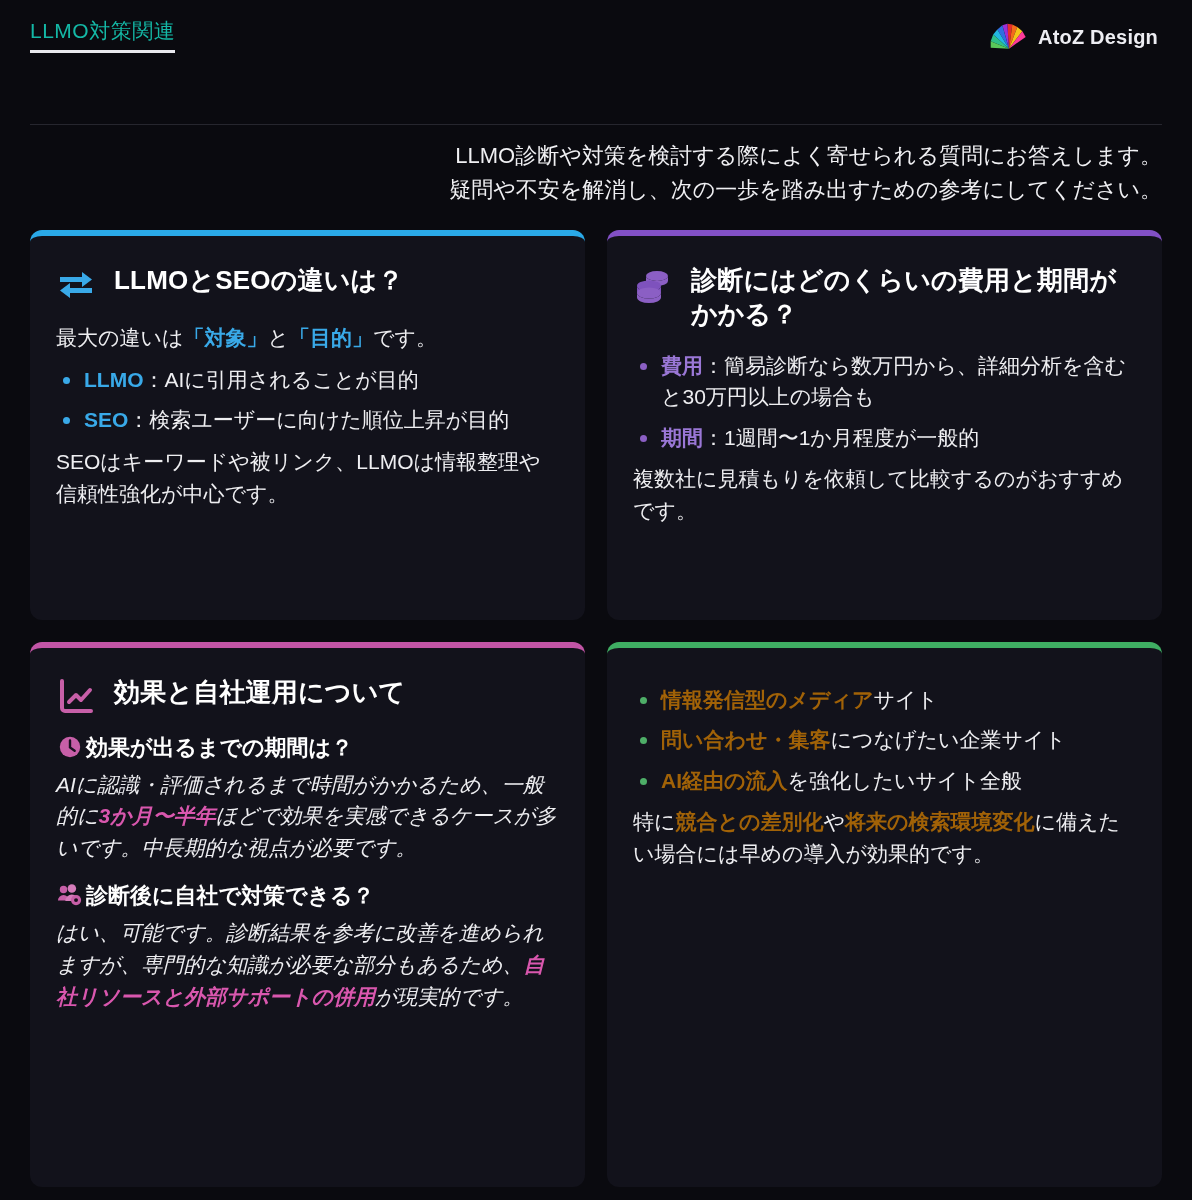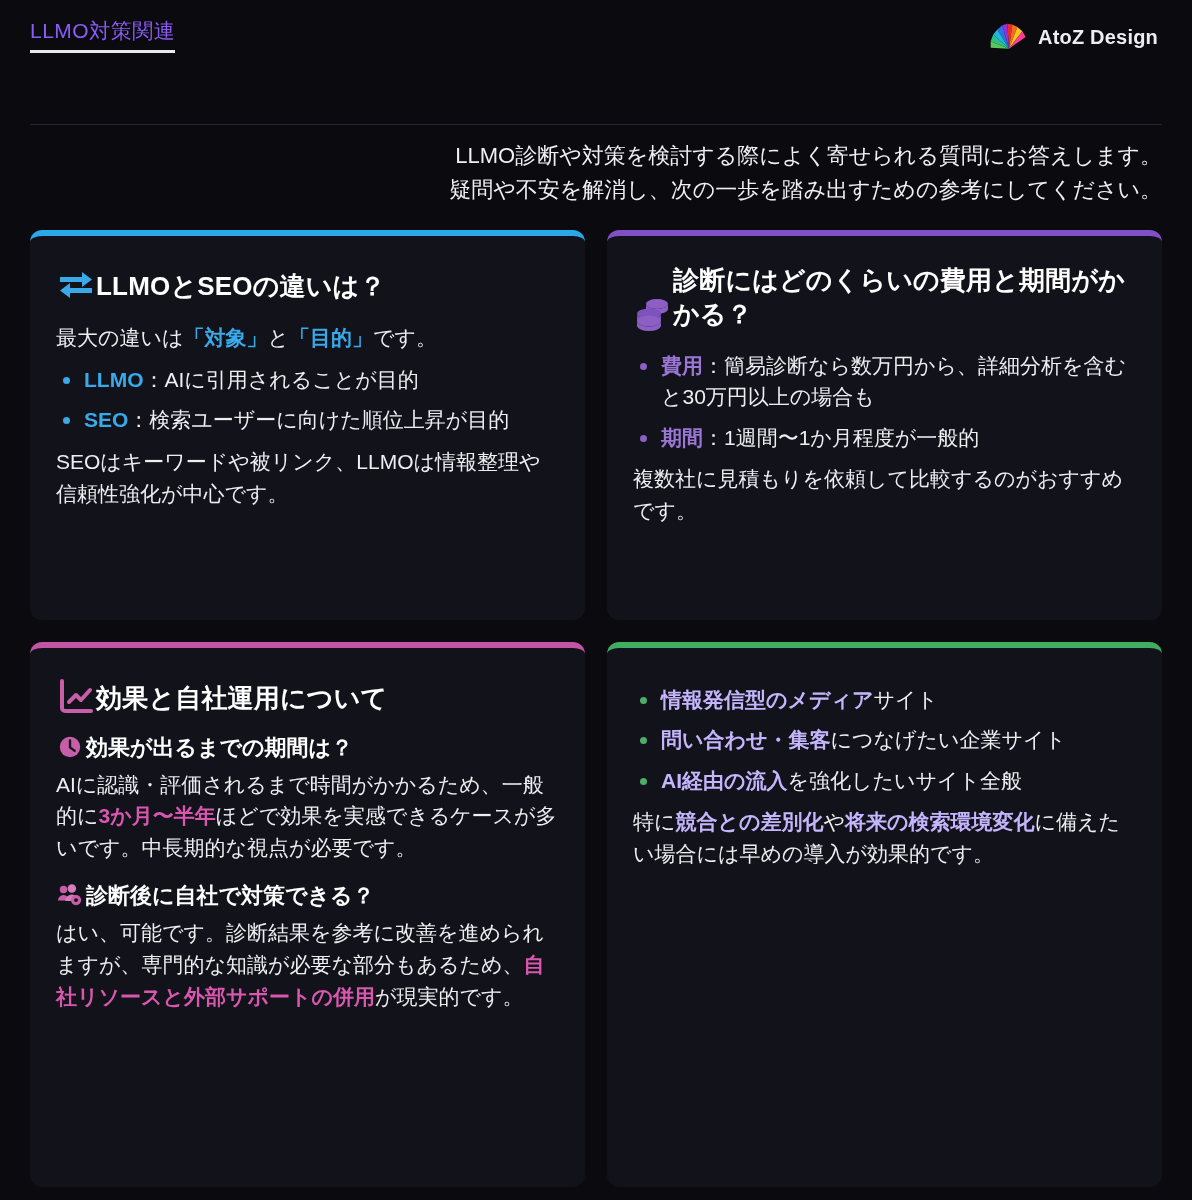--- a/index.html
+++ b/index.html
@@ -30,21 +30,21 @@
 
   .kicker-row {
     display: flex;
     align-items: flex-start;
     justify-content: space-between;
   }
 
   .kicker {
     font-size: 21px;
     font-weight: 400;
-    color: #8b5cf6;
+    color: #14b8a6;
     letter-spacing: 0.5px;
     padding: 0 0 7px 0;
     border-bottom: 3px solid #e9e9ee;
     display: inline-block;
     line-height: 1.2;
   }
 
   .brand {
     display: flex;
     align-items: center;
@@ -114,42 +114,43 @@
     border-top-style: solid;
     padding: 26px 26px 22px 26px;
     position: relative;
     overflow: hidden;
   }
   .card.h-top { min-height: 390px; }
   .card.h-bot { min-height: 545px; }
 
   .card-head {
     display: flex;
-    align-items: flex-end;
+    align-items: flex-start;
+    gap: 18px;
     margin-bottom: 18px;
   }
 
   .card-icon { flex: none; width: 40px; height: 40px; margin-top: 2px; }
 
   .card-title {
     font-size: 26px;
     font-weight: 700;
     line-height: 1.30;
     color: #ffffff;
     letter-spacing: 0.2px;
     padding-top: 2px;
   }
 
   .para {
     font-size: 21px;
     line-height: 1.52;
     color: #eeeef1;
     margin: 10px 0 0 0;
   }
-  .para.tight { margin-top: 6px; }
+  .para.tight { margin-top: 6px; font-style: italic; }
 
   ul.bullets { list-style: none; margin: 10px 0 0 0; padding: 0; }
 
   ul.bullets li {
     position: relative;
     padding-left: 28px;
     font-size: 21px;
     line-height: 1.50;
     color: #eeeef1;
     margin-bottom: 9px;
@@ -184,21 +185,21 @@
 
   
   .c1 { --accent: #39a9e8; border-top-color: #2aa9e8; }
   .c2 { --accent: #8b5fc4; border-top-color: #8250c6; }
   .c3 { --accent: #c75fa8; border-top-color: #c255a6; }
   .c4 { --accent: #4eae68; border-top-color: #3fae63; }
 
   .c1 .em { color: #39a9e8; }
   .c2 .em { color: #9a77d6; }
   .c3 .em { color: #d957ae; }
-  .c4 .em { color: #c4b5fd; }
+  .c4 .em { color: #a16207; }
 </style>
 </head>
 <body>
 
 <div class="page">
 
   <div class="header">
 
     <div class="kicker-row">
       <div class="kicker">LLMO対策関連</div>

